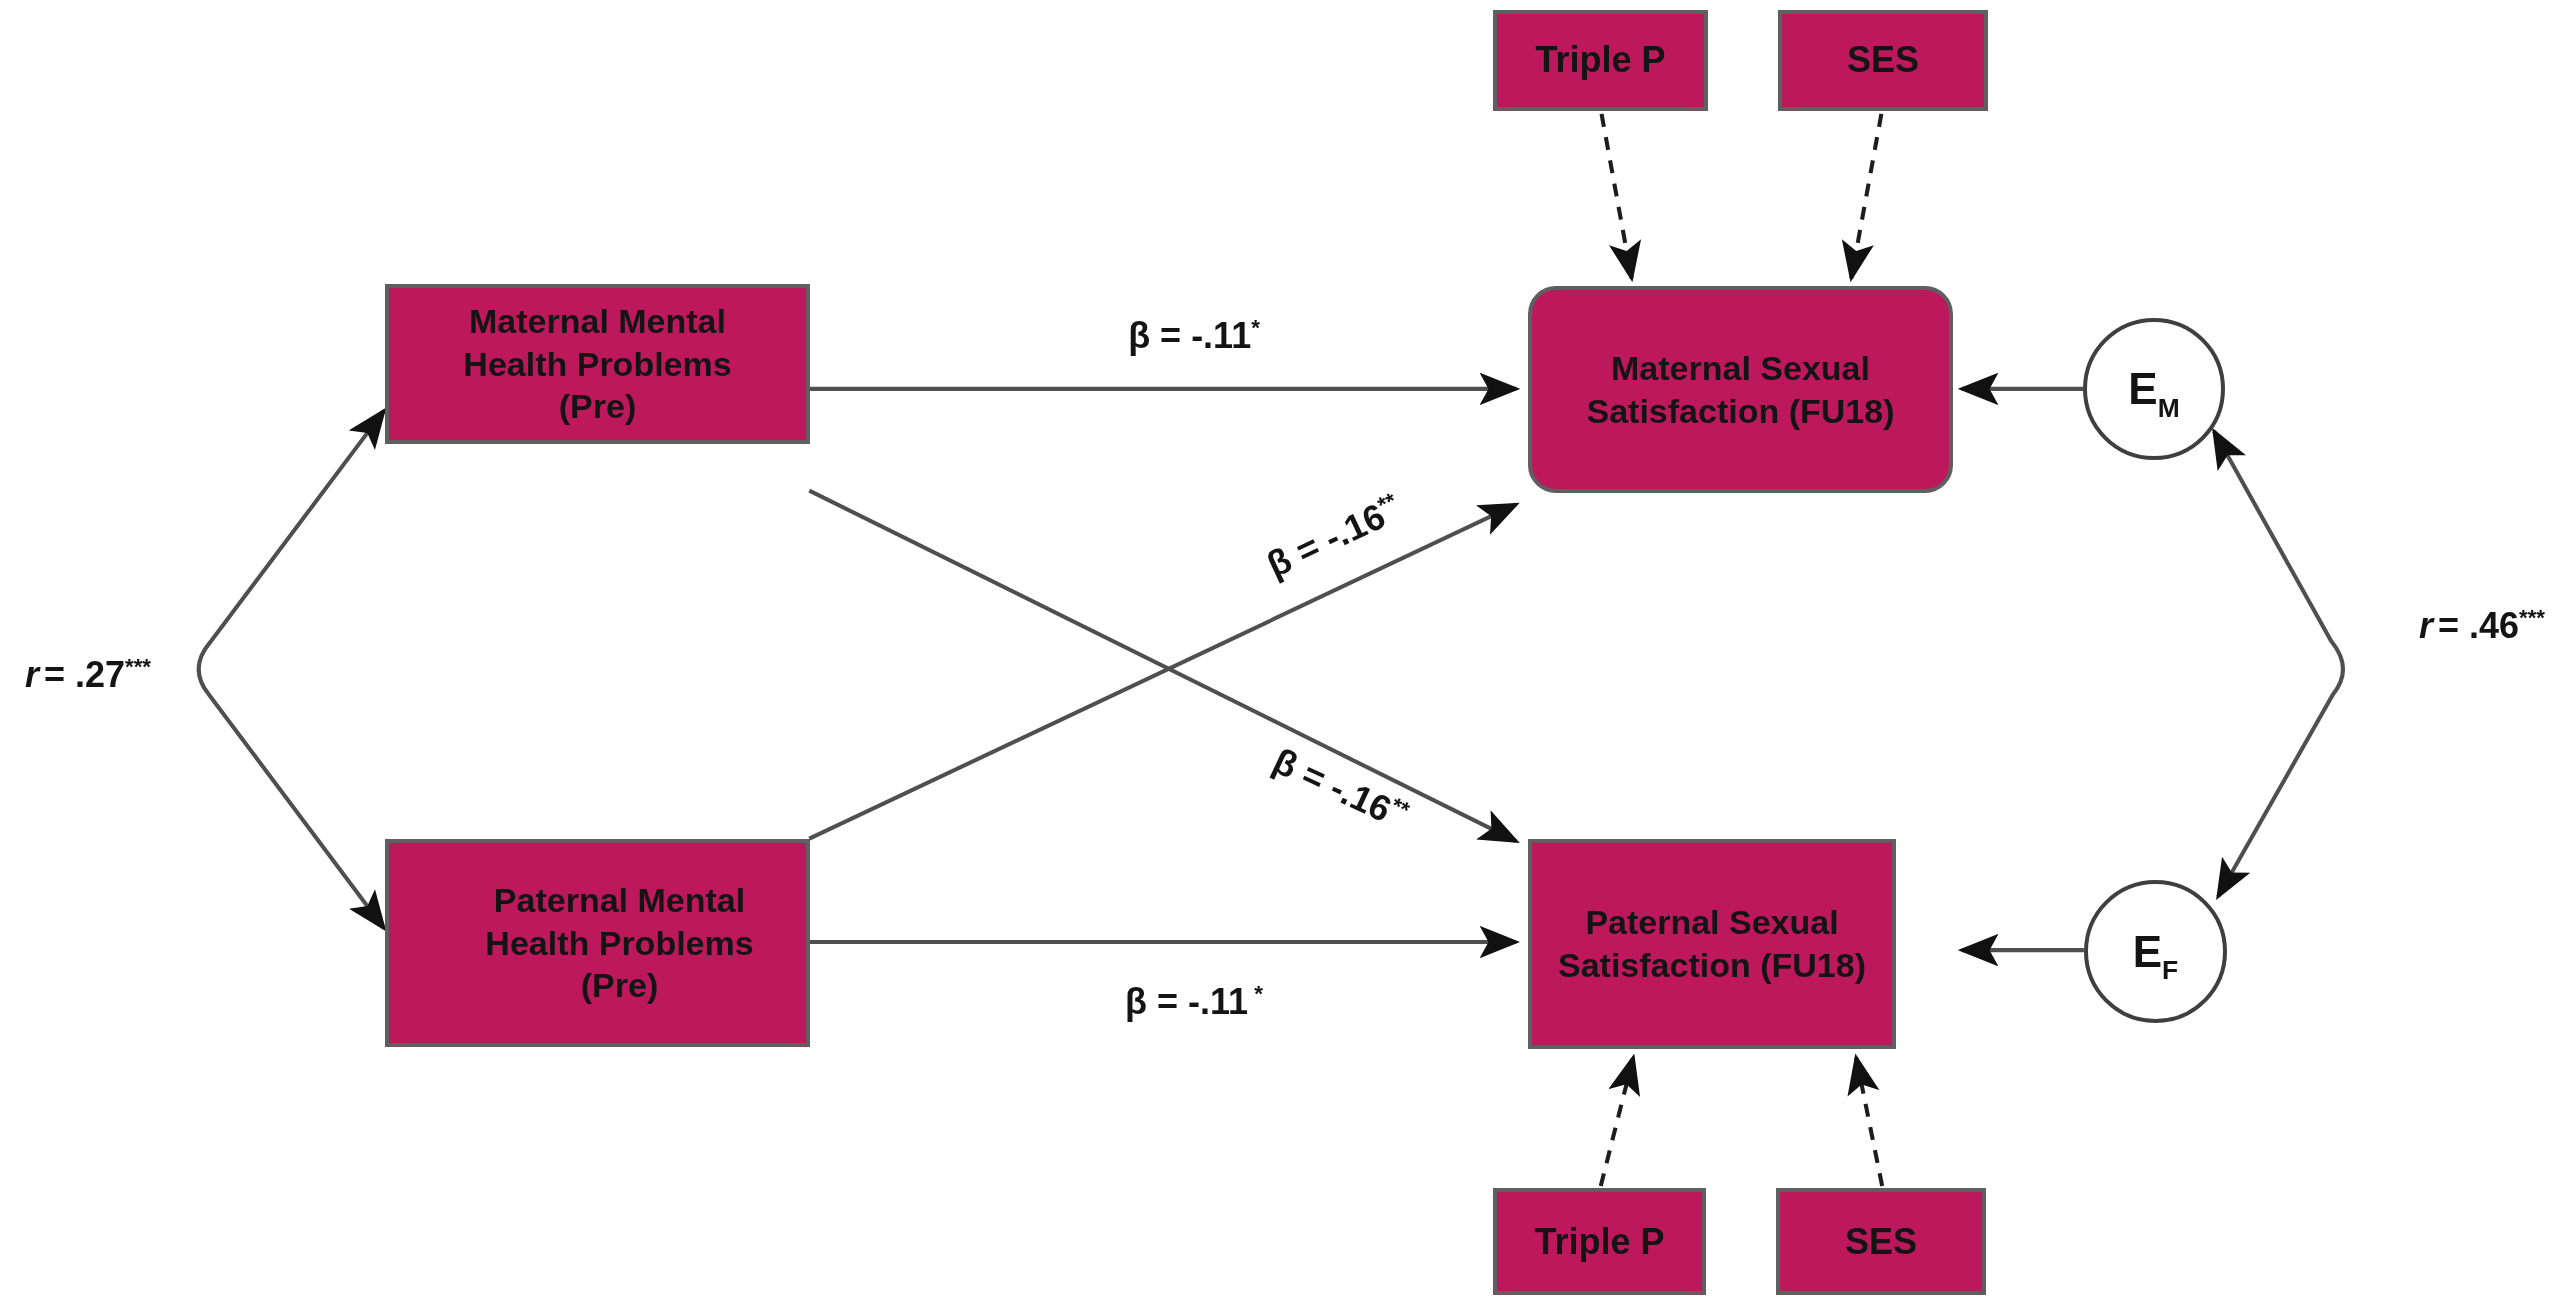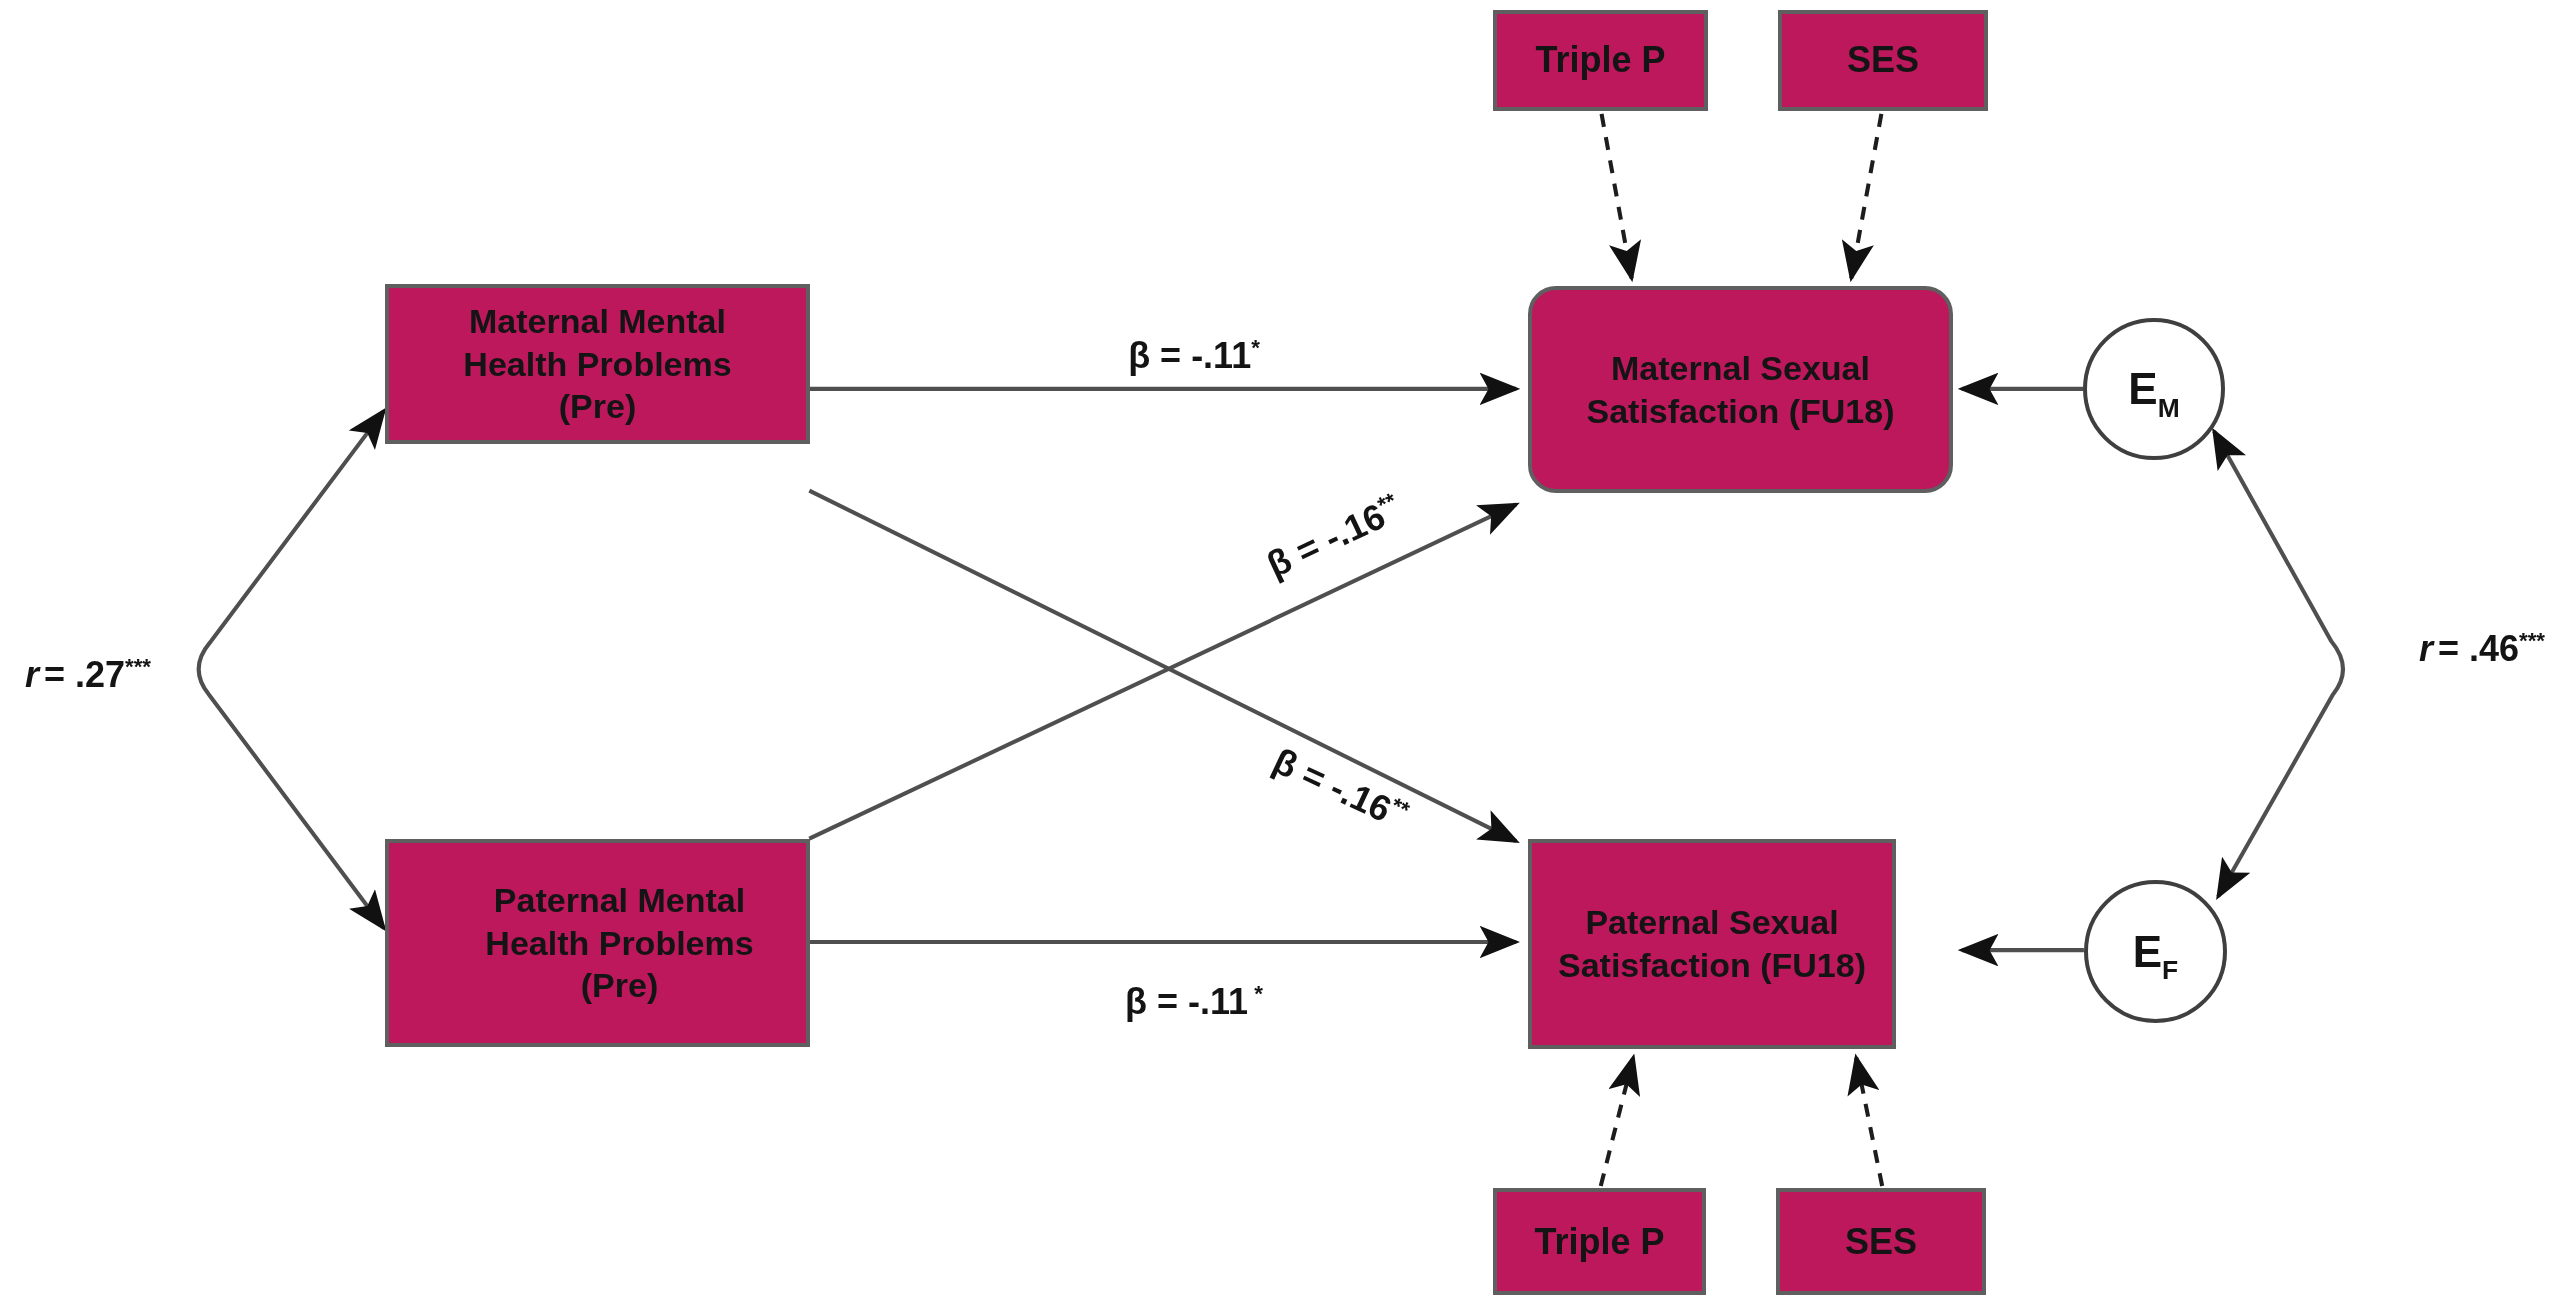--- a/index.html
+++ b/index.html
@@ -61,26 +61,26 @@
     line-height: 0;
   }
   .plabel {
     position: absolute;
     font-weight: bold;
     font-size: 36px;
     white-space: nowrap;
     transform: translate(-50%, -50%);
   }
   .plabel sup { font-size: 0.62em; }
-  #beta-mm-label { left: 1194px; top: 356px;  }
+  #beta-mm-label { left: 1194px; top: 336px;  }
   #beta-pm-label { left: 1334px; top: 537px;  transform: translate(-50%,-50%) rotate(-25deg); }
   #beta-mp-label { left: 1340px; top: 789px;  transform: translate(-50%,-50%) rotate(25deg); }
   #beta-pp-label { left: 1194px; top: 1002px; }
   #r-left-label  { left: 88px;  top: 675px;  }
-  #r-right-label { left: 2482px; top: 649px;  }
+  #r-right-label { left: 2482px; top: 626px;  }
   .rvar { font-style: italic; margin-right: 4.9px; }
 </style>
 </head>
 <body>
 
 <div id="diagram-canvas">
 
   <svg id="connector-layer" viewBox="0 0 3167 1598" xmlns="http://www.w3.org/2000/svg">
     <defs>
       <marker id="arrow" viewBox="0 0 10 8" refX="9" refY="4" markerUnits="userSpaceOnUse" markerWidth="50" markerHeight="40" orient="auto">

